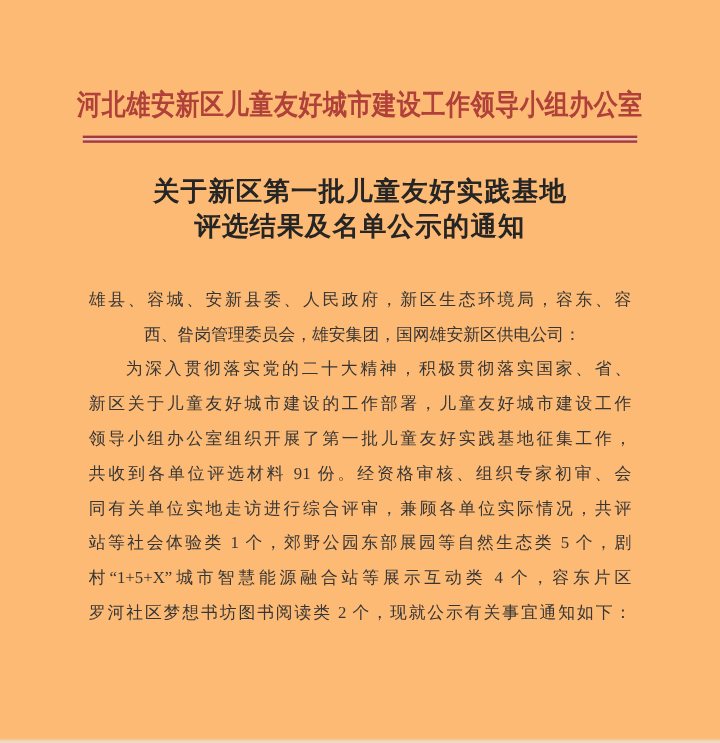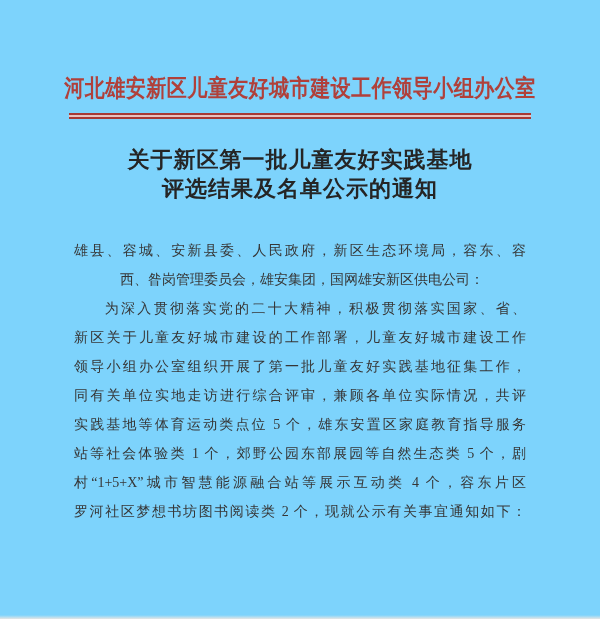--- a/index.html
+++ b/index.html
@@ -6,21 +6,21 @@
   html, body { width: 600px; height: 619px; }
   body {
     background: #ffffff;
     font-family: "Liberation Serif", "DejaVu Serif", serif;
   }
   .page {
     position: relative;
     width: 600px;
     height: 619px;
     padding-top: 70px;
-    background: #7dd3fc;
+    background: #fdba74;
     overflow: hidden;
   }
   .letterhead {
     width: 600px;
     text-align: center;
     font-size: 20px;
     font-weight: bold;
     letter-spacing: 0.5px;
     color: #b0403a;
     line-height: 36px;
@@ -90,21 +90,21 @@
     <div>评选结果及名单公示的通知</div>
   </div>
 
   <div class="body-block">
     <div class="line">雄县、容城、安新县委、人民政府，新区生态环境局，容东、容</div>
     <div class="line para-end">西、昝岗管理委员会，雄安集团，国网雄安新区供电公司：</div>
 
     <div class="line indent">为深入贯彻落实党的二十大精神，积极贯彻落实国家、省、</div>
     <div class="line">新区关于儿童友好城市建设的工作部署，儿童友好城市建设工作</div>
     <div class="line">领导小组办公室组织开展了第一批儿童友好实践基地征集工作，</div>
+    <div class="line">共收到各单位评选材料 91 份。经资格审核、组织专家初审、会</div>
     <div class="line">同有关单位实地走访进行综合评审，兼顾各单位实际情况，共评</div>
-    <div class="line">实践基地等体育运动类点位 5 个，雄东安置区家庭教育指导服务</div>
     <div class="line">站等社会体验类 1 个，郊野公园东部展园等自然生态类 5 个，剧</div>
     <div class="line">村“1+5+X”城市智慧能源融合站等展示互动类 4 个，容东片区</div>
     <div class="line">罗河社区梦想书坊图书阅读类 2 个，现就公示有关事宜通知如下：</div>
   </div>
 
   <div class="bottom-shadow"></div>
 </div>
 
 </body></html>

